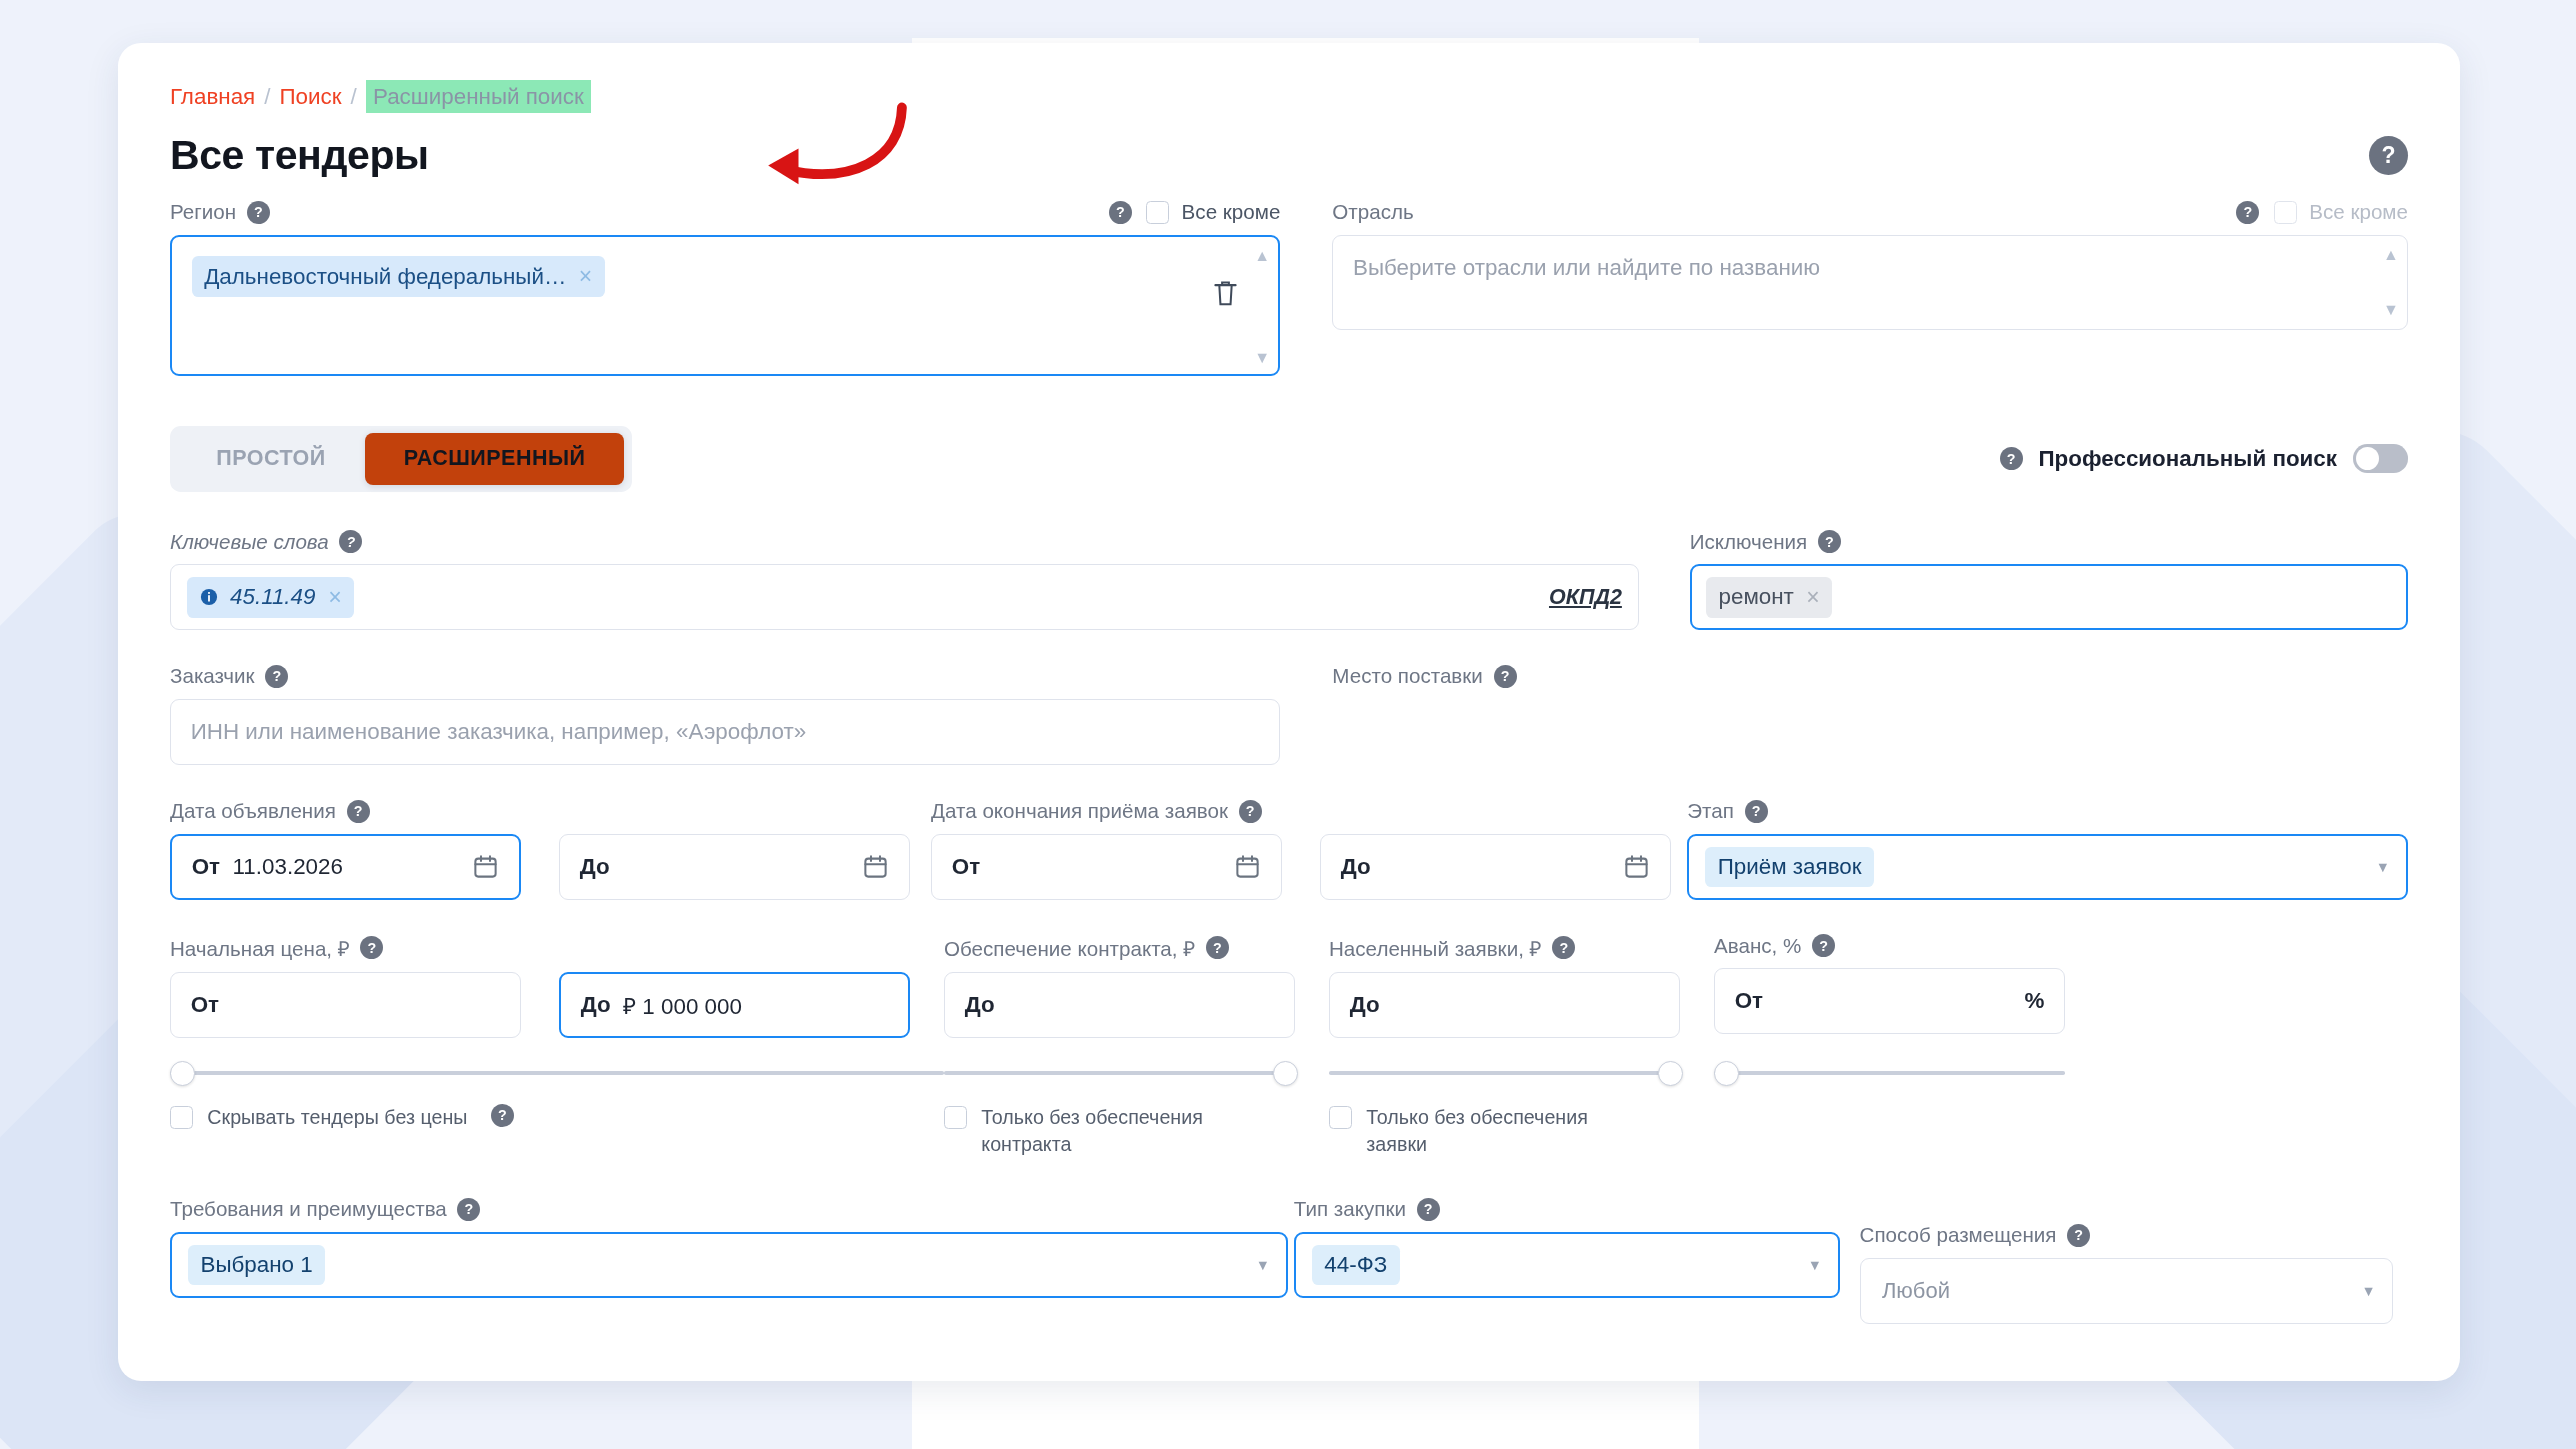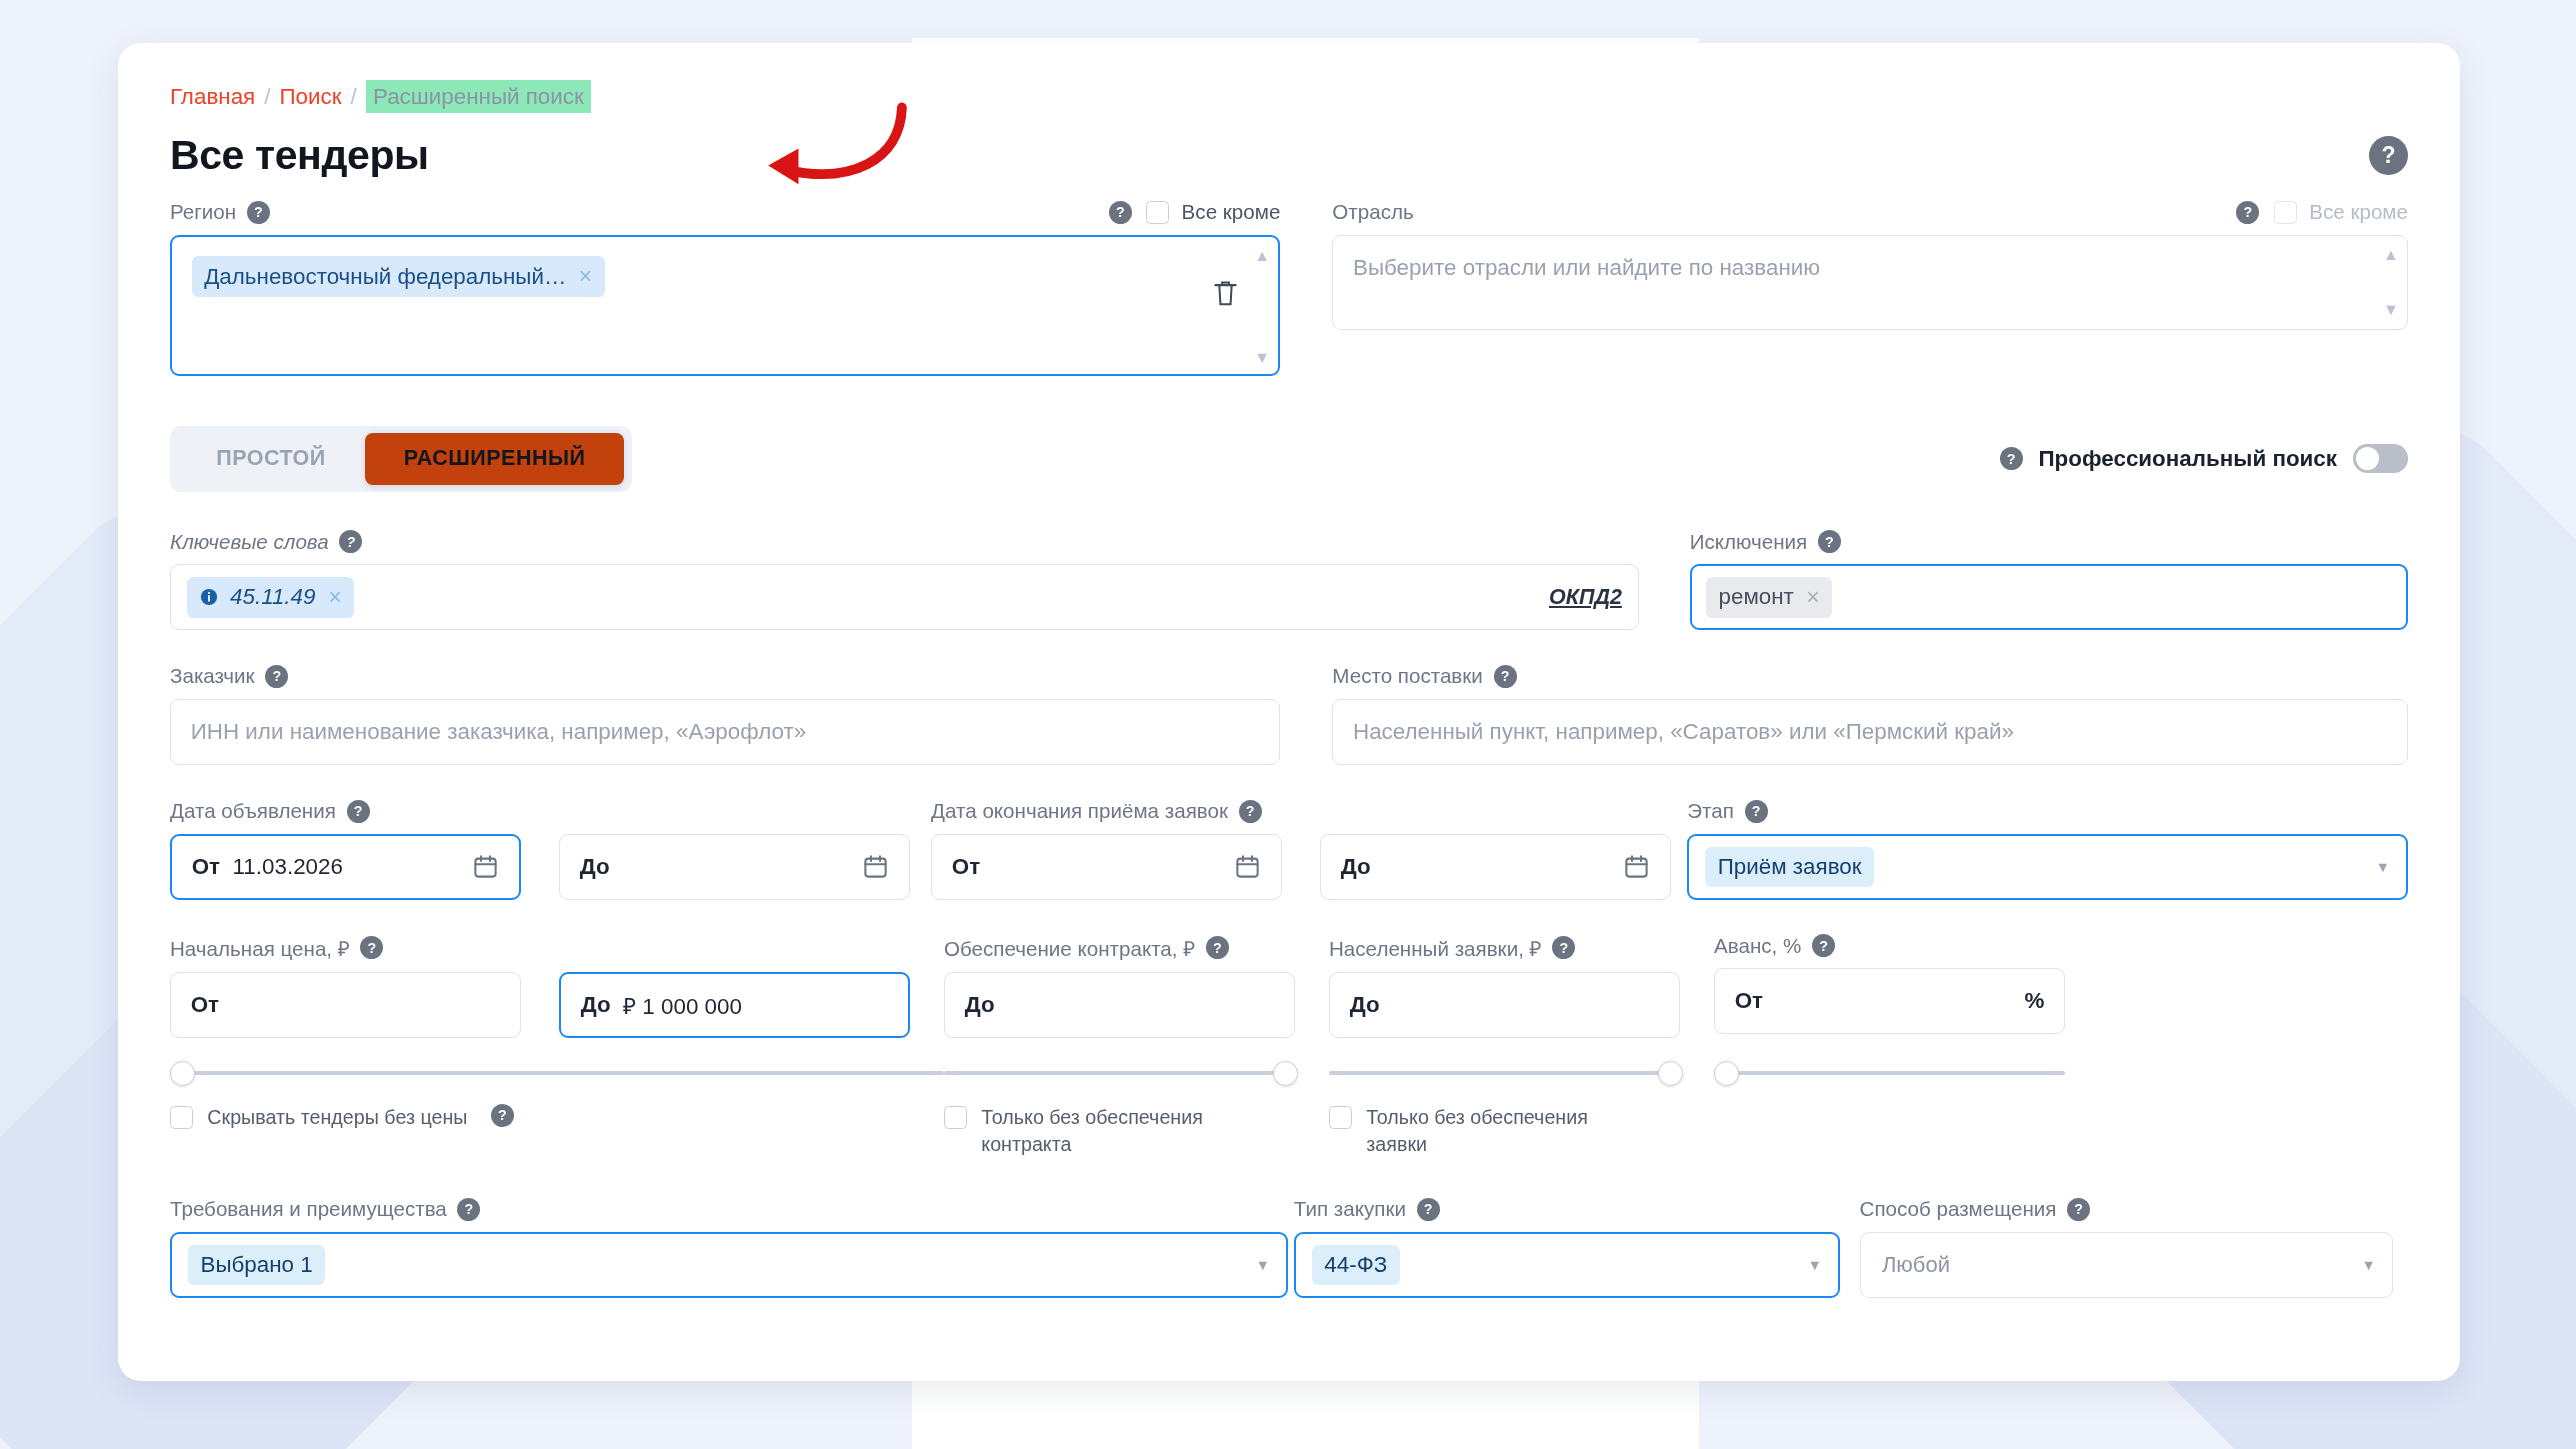--- a/index.html
+++ b/index.html
@@ -266,23 +266,20 @@
       <div class="field">
         <span class="ph">ИНН или наименование заказчика, например, «Аэрофлот»</span>
       </div>
     </div>
     <div style="width:54px;"></div>
     <div style="width:1118px;">
       <div class="label">
         <span>Место поставки</span>
         <span class="help-round">?</span>
       </div>
-      <div class="field">
-        <span class="ph">Населенный пункт, например, «Саратов» или «Пермский край»</span>
-      </div>
     </div>
   </div>
 
   <div class="row" style="margin-top:34px;">
 
     <div style="width:774px;">
       <div class="label">
         <span>Дата объявления</span>
         <span class="help-round">?</span>
       </div>
@@ -460,21 +457,21 @@
         <span class="help-round">?</span>
       </div>
       <div class="select focused" style="width:546px;">
         <span class="chip chip-light">
           <span>44-ФЗ</span>
         </span>
         <span class="caret">▼</span>
       </div>
     </div>
 
-    <div style="width:572px;">
+    <div style="width:572px;margin-top:26px;">
       <div class="label">
         <span>Способ размещения</span>
         <span class="help-round">?</span>
       </div>
       <div class="select" style="width:533px;">
         <span class="sel-text">Любой</span>
         <span class="caret">▼</span>
       </div>
     </div>
   </div>

